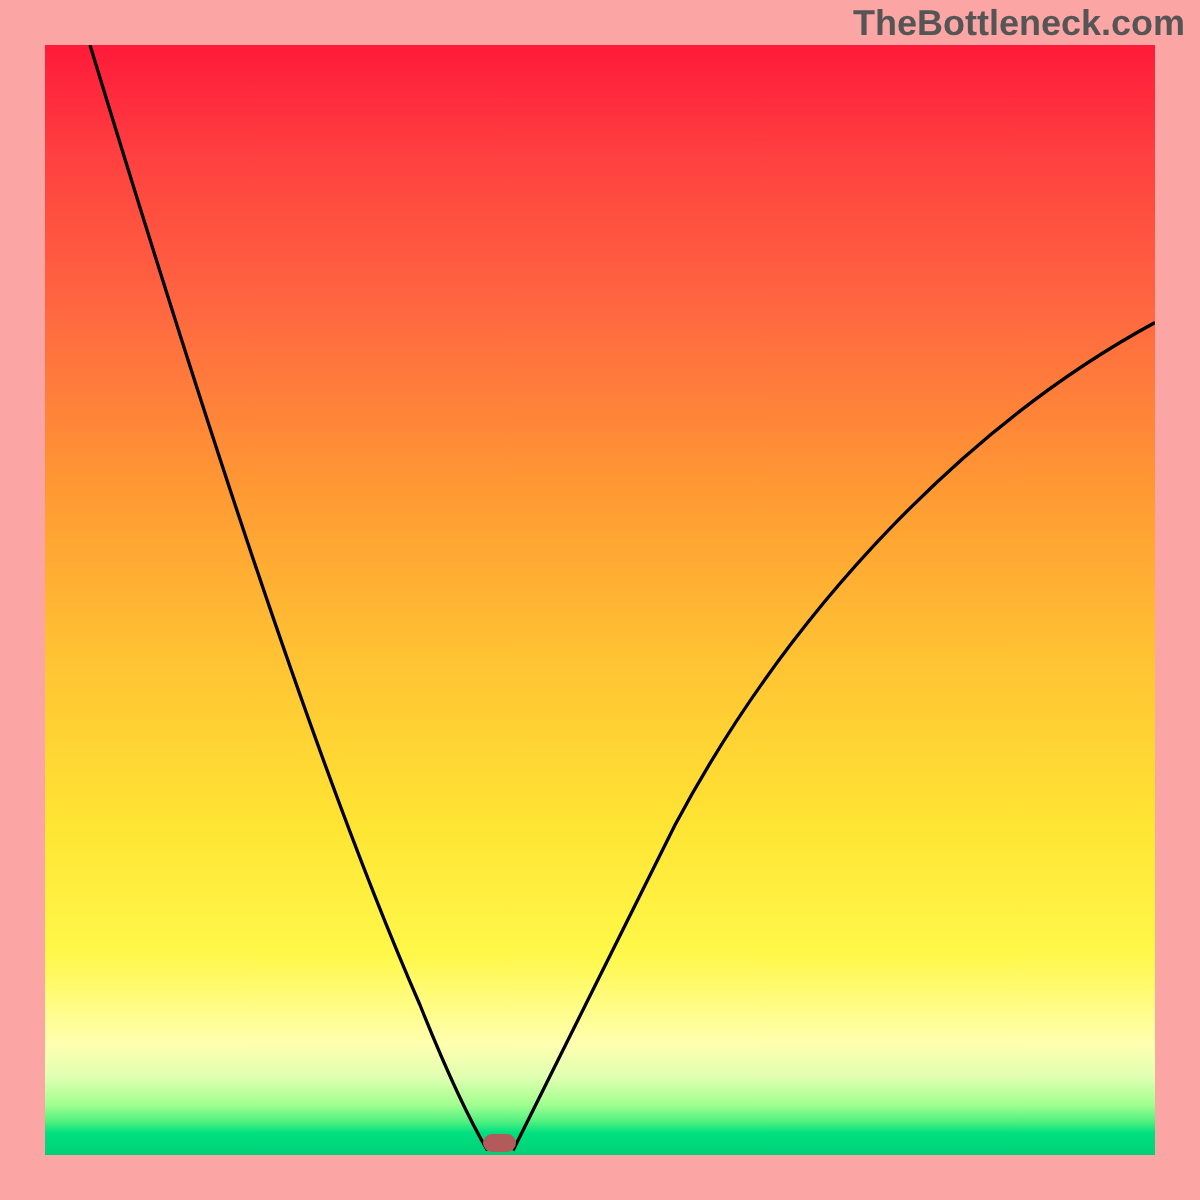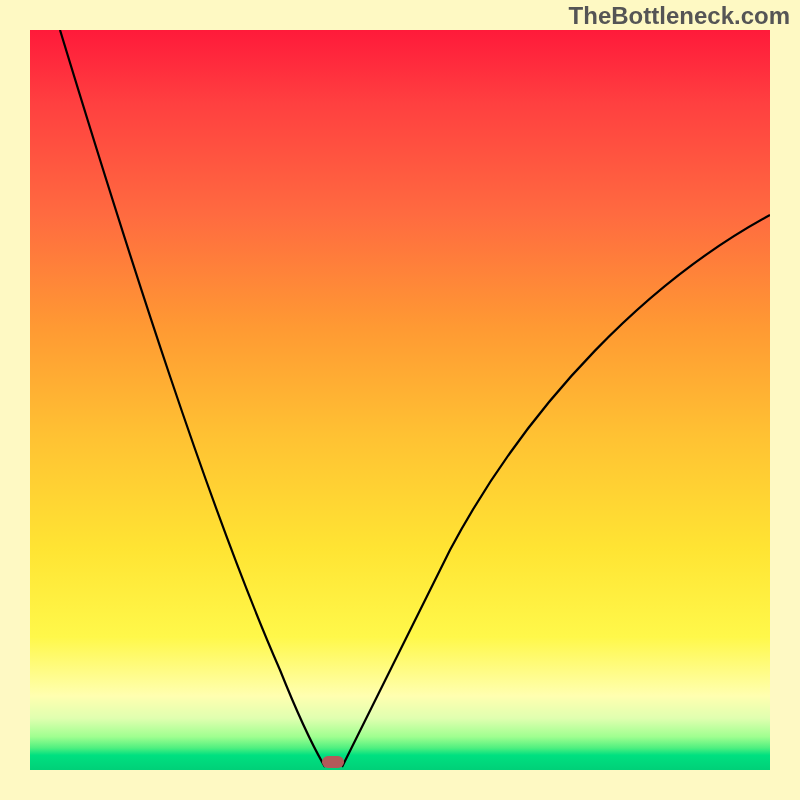--- a/index.html
+++ b/index.html
@@ -8,21 +8,21 @@
     width: 800px;
     height: 800px;
     background: #000;
     font-family: Arial, sans-serif;
     overflow: hidden;
   }
   .frame {
     position: relative;
     width: 800px;
     height: 800px;
-    background: #fef9c3;
+    background: #fca5a5;
   }
   .watermark {
     position: absolute;
     top: 2px;
     right: 10px;
     color: #555;
     font-size: 24px;
     font-weight: bold;
     z-index: 10;
   }

